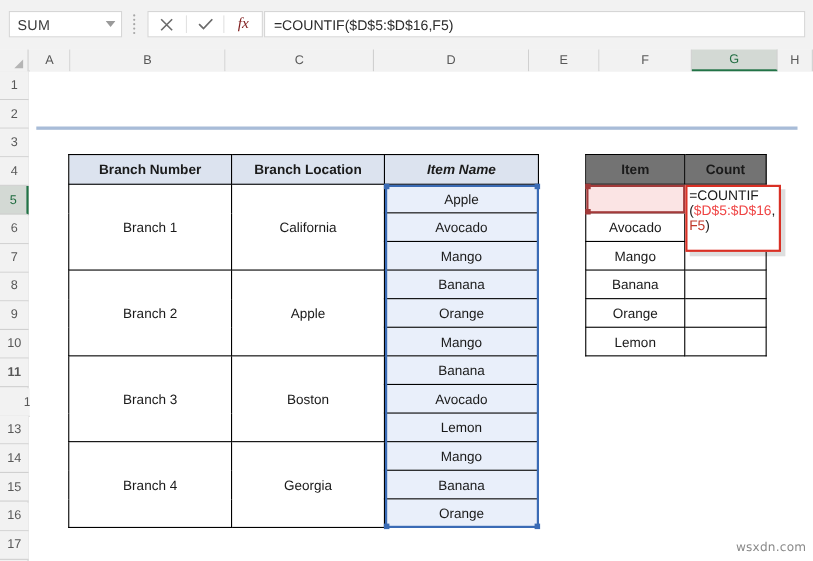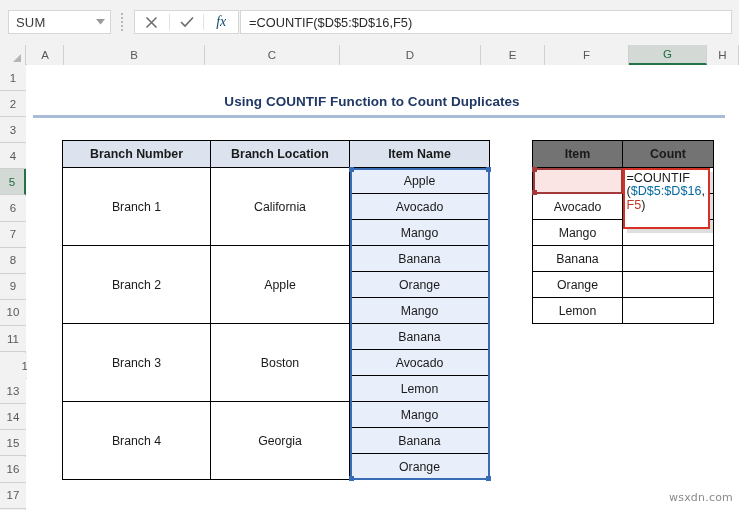--- a/index.html
+++ b/index.html
@@ -43,21 +43,21 @@
     background:#ffffff;border:1px solid #d6d6d6;box-sizing:border-box;
     display:flex;align-items:center;
   }
   #fx-group .fxbtn{
     flex:1;height:100%;display:flex;align-items:center;justify-content:center;
     cursor:pointer;
   }
   #fx-group .fxbtn svg{display:block;}
   #fx-group .sep{width:1px;height:16px;background:#e2e2e2;}
   .fx-italic{
-    font-family:"Liberation Serif", serif;font-style:italic;font-size:14px;color:#0c4a6e;
+    font-family:"Liberation Serif", serif;font-style:italic;font-size:14px;color:#7f1d1d;
   }
 
   #formula-input{
     position:absolute;left:240px;top:10px;width:492px;height:24px;
     background:#ffffff;border:1px solid #d6d6d6;box-sizing:border-box;
     display:flex;align-items:center;
     padding-left:8px;font-size:12.8px;color:#2b2b2b;
     white-space:nowrap;overflow:hidden;
   }
 
@@ -153,21 +153,21 @@
     height:27px;
     font-size:12.4px;
   }
   #main-table td{height:26px;}
   .c-branch{width:148px;}
   .c-loc{width:139px;}
   .c-item{width:140px;}
   td.itemcell{
     background:#e9effa;
   }
-  th.itemhdr{background:#dce3ef;}
+  th.itemhdr{background:#dce3ef;font-style:italic;}
 
   
   #range-sel{
     position:absolute;
     border:2px solid #3a6bb5;
     box-sizing:border-box;
     pointer-events:none;
   }
   .handle{
     position:absolute;width:5px;height:5px;background:#3a6bb5;
@@ -187,21 +187,21 @@
     border:1px solid #000000;
     box-sizing:border-box;
     font-size:12.3px;color:#1a1a1a;
     text-align:center;vertical-align:middle;padding:0;
   }
   #side-table th{
     background:#737373;font-weight:bold;height:27px;font-size:12.4px;
   }
   #side-table td{height:26px;}
   .c-side-item{width:90px;}
-  .c-side-count{width:91px;}
+  .c-side-count{width:74px;}
 
   
   #f5-highlight{
     position:absolute;
     background:#fbe4e4;
     border:2px solid #a33a3a;
     box-sizing:border-box;
     pointer-events:none;
   }
   .rhandle{
@@ -216,21 +216,21 @@
     box-sizing:border-box;
     padding:2px 1px 0 2px;
     font-size:12.6px;
     line-height:13.6px;
     color:#1a1a1a;
     text-align:left;
     overflow:hidden;
     white-space:normal;
     word-break:break-all;
   }
-  .tok-blue{color:#0369a1;}
+  .tok-blue{color:#ef4444;}
   .tok-red{color:#c0392b;}
   .tok-black{color:#1a1a1a;margin-top:28px;}
 
   #g5-shadow{
     position:absolute;
     background:rgba(0,0,0,.13);
     pointer-events:none;
   }
 
   
@@ -340,21 +340,21 @@
     </div>
     <div class="rowhdr" style="top: 182.7px; height: 26.1px;">
       <span>8</span>
     </div>
     <div class="rowhdr" style="top: 208.8px; height: 26.1px;">
       <span>9</span>
     </div>
     <div class="rowhdr" style="top: 234.9px; height: 26.1px;">
       <span>10</span>
     </div>
-    <div class="rowhdr" style="top: 261px; height: 26.1px;">
+    <div class="rowhdr" style="top: 261px; height: 26.1px; font-weight: bold;">
       <span>11</span>
     </div>
     <div class="rowhdr" style="top: 288px; height: 26.1px; padding-left: 28px;">
       <span>12</span>
     </div>
     <div class="rowhdr" style="top: 313.2px; height: 26.1px;">
       <span>13</span>
     </div>
     <div class="rowhdr" style="top: 339.3px; height: 26.1px;">
       <span>14</span>
@@ -365,21 +365,20 @@
     <div class="rowhdr" style="top: 391.5px; height: 26.1px;">
       <span>16</span>
     </div>
     <div class="rowhdr" style="top: 417.6px; height: 26.1px;">
       <span>17</span>
     </div>
   </div>
 
 <div id="sheet">
 
-  <div id="sheet-title">Using COUNTIF Function to Count Duplicates</div>
   <div id="title-rule"></div>
 
   <table id="main-table">
     <thead>
       <tr>
         <th class="c-branch">Branch Number</th>
         <th class="c-loc">Branch Location</th>
         <th class="c-item itemhdr">Item Name</th>
       </tr>
     </thead>

